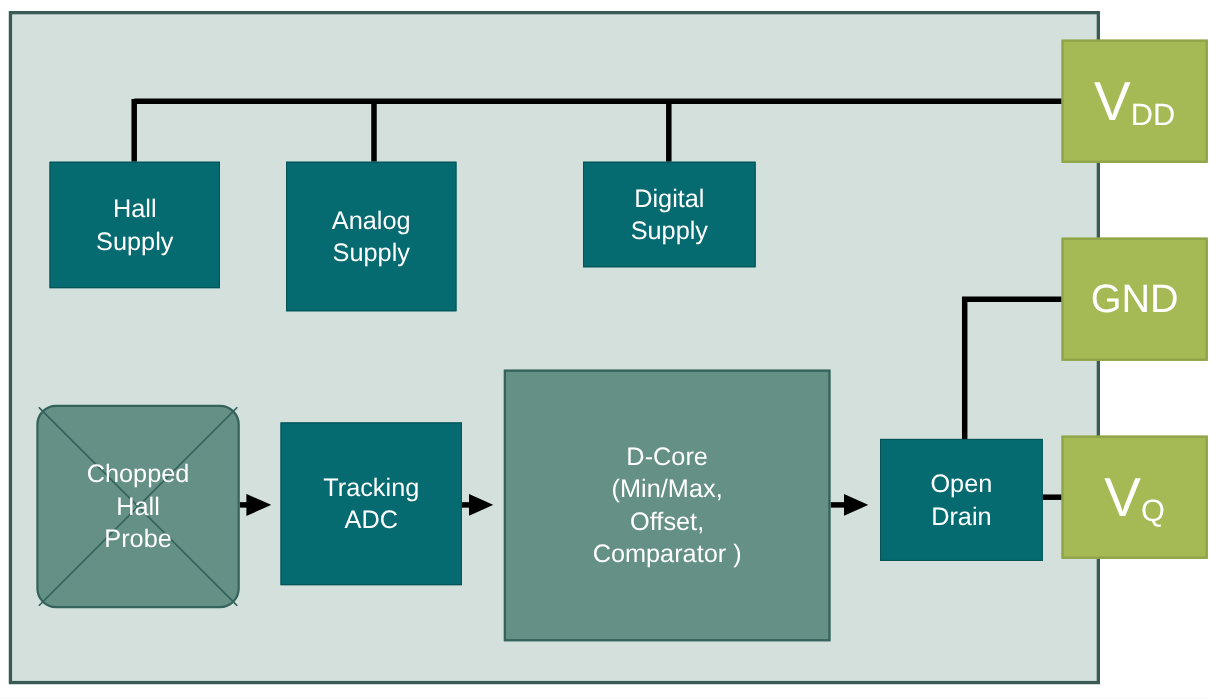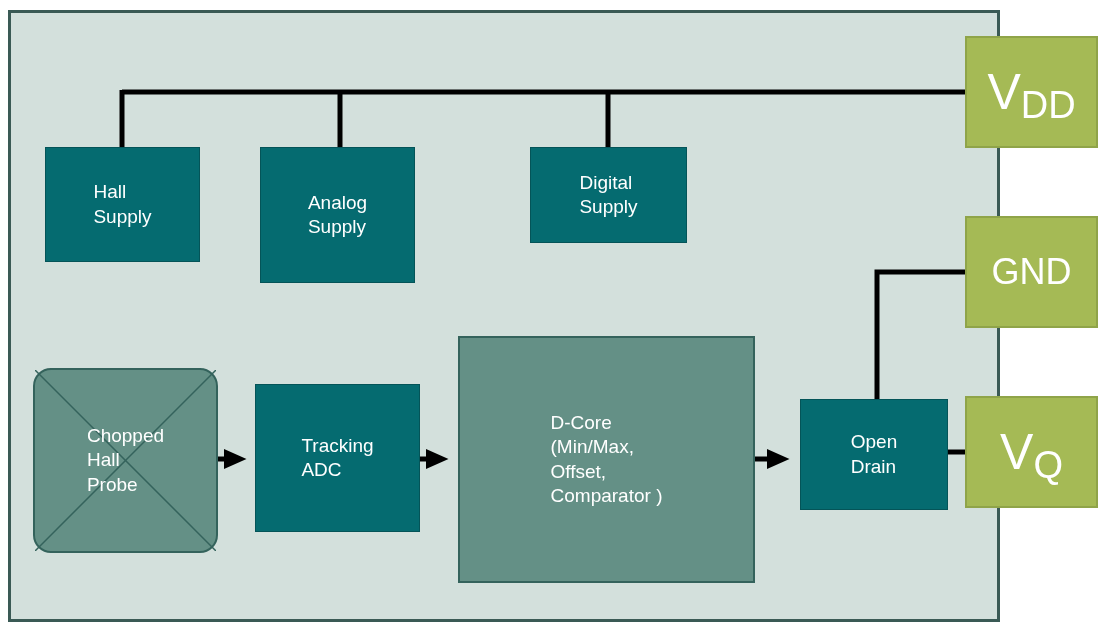--- a/index.html
+++ b/index.html
@@ -19,32 +19,32 @@
     font-family:"Liberation Sans", sans-serif;}
   .stage{position:relative;width:1100px;height:635px;}
   .panel{
     position:absolute;left:8px;top:10px;width:992px;height:612px;
     background:var(--panel-bg);
     border:3px solid var(--panel-border);
   }
   .wires{position:absolute;left:0;top:0;width:1100px;height:635px;pointer-events:none;}
   .block{
     position:absolute;display:flex;align-items:center;justify-content:center;
-    text-align:left;color:var(--text);white-space:pre-line;
-    font-size:19px;line-height:1.28;
+    text-align:center;color:var(--text);white-space:pre-line;
+    font-size:23px;line-height:1.28;
   }
   .teal{background:var(--teal-block);border:1px solid var(--teal-block-border);}
   .green{background:var(--green-block);border:2px solid var(--green-block-border);}
   .pin{
     position:absolute;display:flex;align-items:center;justify-content:center;
     background:var(--pin-block);border:2px solid var(--pin-block-border);
     color:var(--text);
   }
   .pin-base{font-size:50px;line-height:1;}
-  .pin-sub{font-size:38px;line-height:1;align-self:center;margin-top:26px;}
+  .pin-sub{font-size:28px;line-height:1;align-self:center;margin-top:26px;}
   .probe-x{position:absolute;left:0;top:0;width:100%;height:100%;}
   .block-label{position:relative;z-index:2;}
 </style>
 </head>
 <body>
 
 <div class="stage">
 
   <div class="panel"></div>
 

